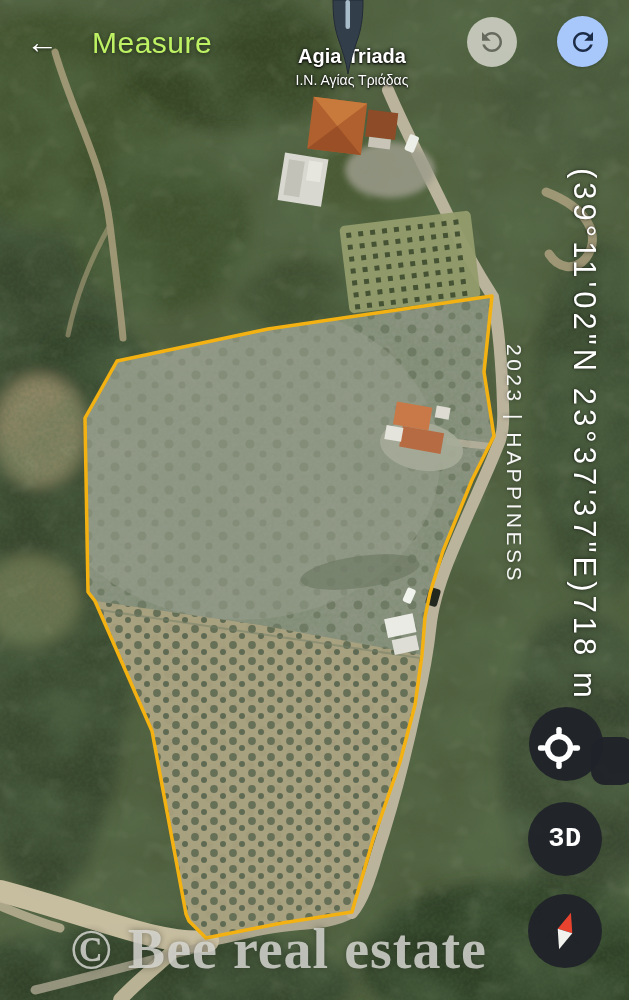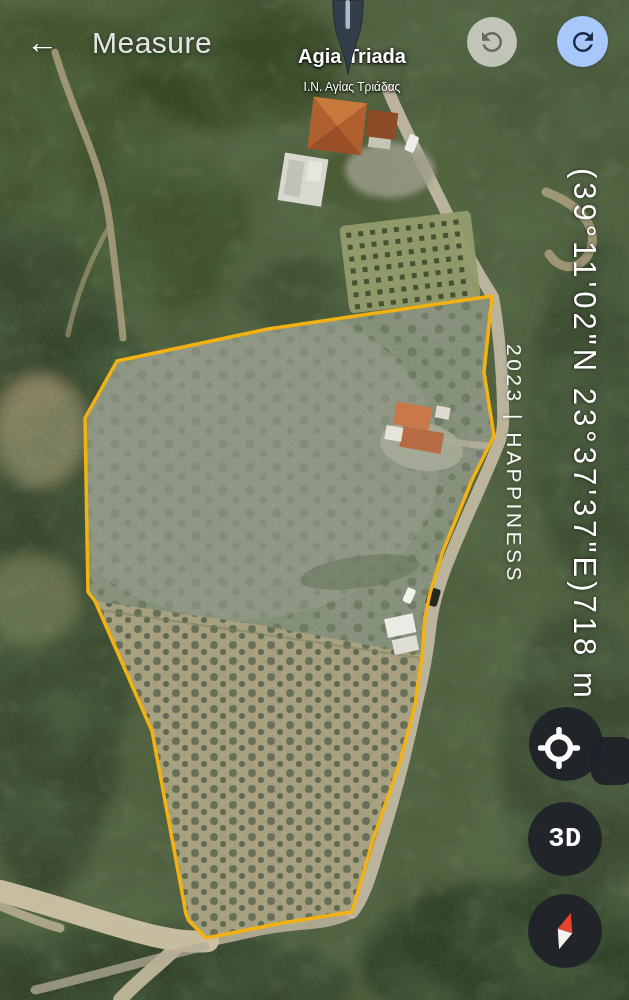--- a/index.html
+++ b/index.html
@@ -5,35 +5,35 @@
   html,body{margin:0;padding:0;background:#1a1a1a;}
   .screen{position:relative;width:629px;height:1000px;overflow:hidden;
           font-family:"Liberation Sans",sans-serif;background:#51603f;user-select:none;}
   .map-art{position:absolute;left:0;top:0;z-index:0;display:block;}
 
   
   .back-btn{position:absolute;left:22px;top:22px;width:40px;height:40px;z-index:6;
             background:none;border:none;padding:0;color:#fff;font-size:32px;line-height:40px;
             text-align:center;text-shadow:0 1px 3px rgba(0,0,0,.65);cursor:pointer;}
   .topbar-title{position:absolute;left:92px;top:26px;z-index:6;font-size:30px;font-weight:400;
-            color:#e5e5e5;letter-spacing:.5px;text-shadow:0 1px 4px rgba(0,0,0,.55);}
+            color:#bef264;letter-spacing:.5px;text-shadow:0 1px 4px rgba(0,0,0,.55);}
 
   
   .undo-btn{position:absolute;left:467px;top:17px;width:50px;height:50px;border-radius:50%;
             background:rgba(208,209,198,.88);border:none;z-index:6;display:flex;
             align-items:center;justify-content:center;cursor:pointer;}
   .redo-btn{position:absolute;left:557px;top:16px;width:51px;height:51px;border-radius:50%;
             background:#a8c7fa;border:none;z-index:6;display:flex;
             align-items:center;justify-content:center;cursor:pointer;box-shadow:0 1px 3px rgba(0,0,0,.25);}
 
   
   .pin{position:absolute;left:330px;top:0;z-index:4;}
   .poi-label{position:absolute;left:252px;top:45px;width:200px;z-index:3;text-align:center;color:#fff;}
   .poi-title{font-size:20px;font-weight:600;text-shadow:0 1px 2px #000,0 0 5px rgba(0,0,0,.9);}
-  .poi-sub{font-size:12px;margin-top:12px;font-weight:400;text-shadow:0 1px 2px #000,0 0 4px rgba(0,0,0,.9);}
+  .poi-sub{font-size:14px;margin-top:4px;font-weight:400;text-shadow:0 1px 2px #000,0 0 4px rgba(0,0,0,.9);}
 
   
   .coords-overlay{position:absolute;left:556px;top:168px;width:46px;height:660px;z-index:7;
             writing-mode:vertical-rl;white-space:nowrap;font-size:31px;letter-spacing:4px;
             color:#fff;text-shadow:0 0 5px rgba(0,0,0,.5),0 1px 2px rgba(0,0,0,.45);pointer-events:none;}
   .listing-overlay{position:absolute;left:486px;top:344px;width:40px;height:280px;z-index:4;
             writing-mode:vertical-rl;white-space:nowrap;font-size:21px;letter-spacing:3.5px;
             color:rgba(255,255,255,.95);text-shadow:0 0 4px rgba(0,0,0,.45);pointer-events:none;}
   .watermark{position:absolute;left:70px;top:917px;z-index:2;white-space:nowrap;
             font-family:"Liberation Serif",serif;font-weight:700;font-size:56px;letter-spacing:1px;
@@ -208,20 +208,21 @@
     <rect x="15.5" y="0" width="4.5" height="29" rx="2.2" fill="#a9bcca"></rect>
   </svg>
 
   <div class="poi-label">
     <div class="poi-title">Agia Triada</div>
     <div class="poi-sub">Ι.Ν. Αγίας Τριάδας</div>
   </div>
 
   <div class="coords-overlay">(39°11'02"N 23°37'37"E)718 m</div>
   <div class="listing-overlay">2023 | HAPPINESS</div>
+  <div class="watermark">© Bee real estate</div>
 
   <div class="m-notch"></div>
 
   <button class="fab fab-locate">
     <svg width="44" height="44" viewBox="0 0 48 48">
       <g fill="#fff">
         <rect x="21" y="1" width="6" height="9" rx="2.5"></rect>
         <rect x="21" y="38" width="6" height="9" rx="2.5"></rect>
         <rect x="1" y="21" width="9" height="6" rx="2.5"></rect>
         <rect x="38" y="21" width="9" height="6" rx="2.5"></rect>

